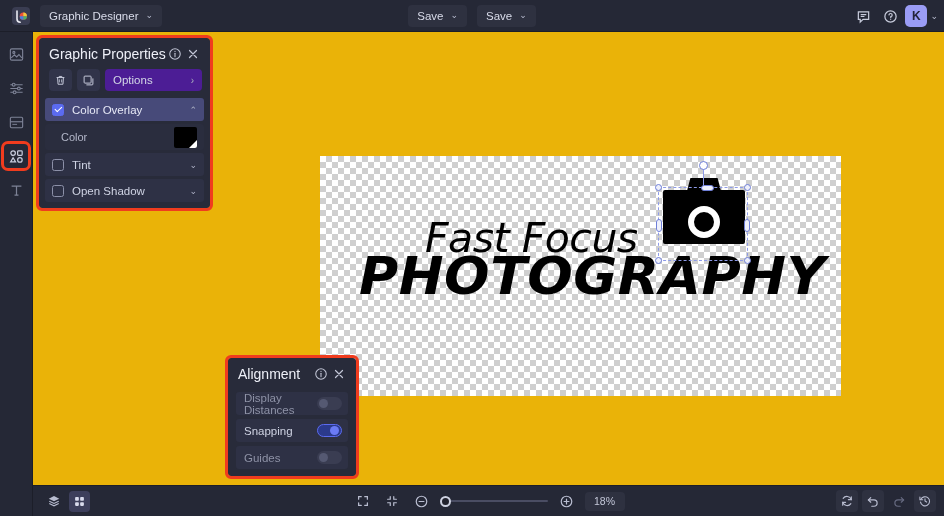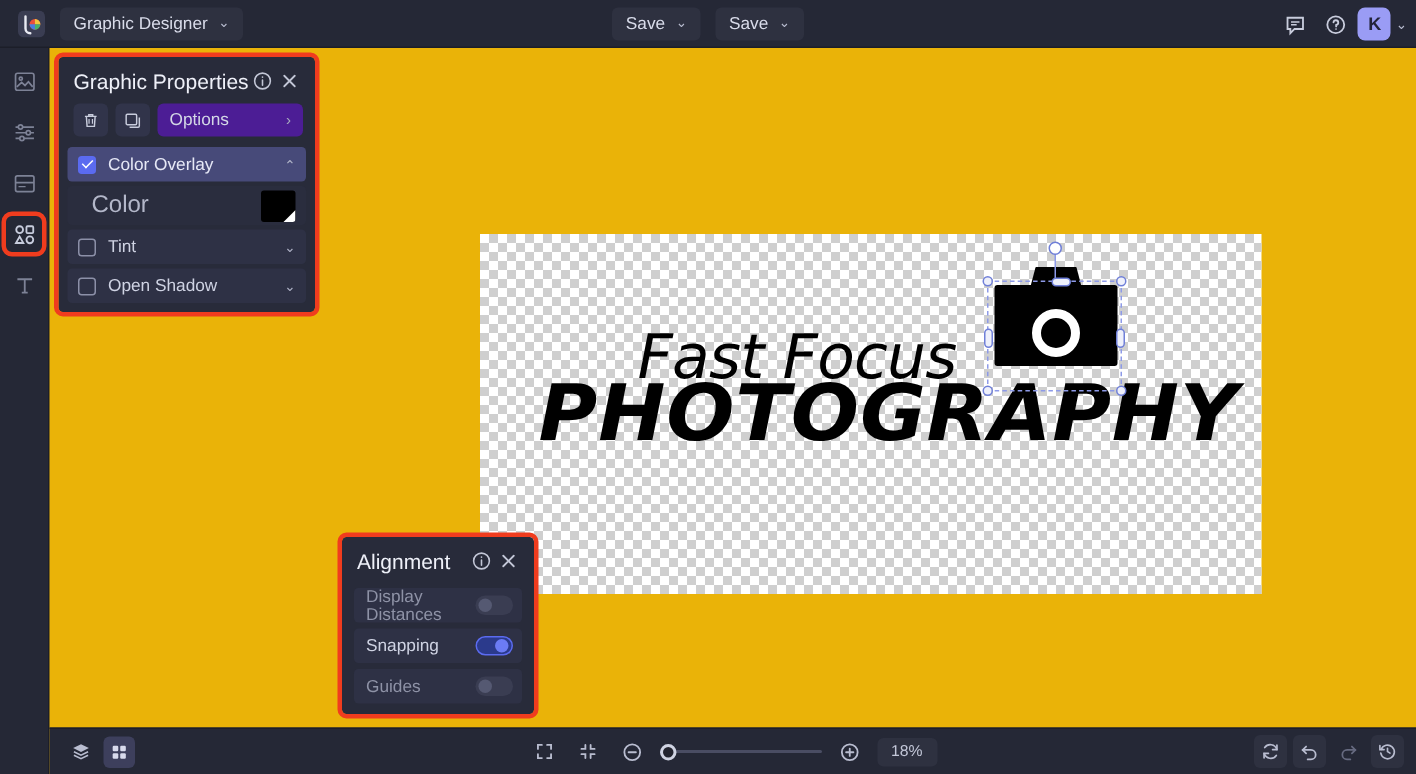--- a/index.html
+++ b/index.html
@@ -231,21 +231,21 @@
   .cb.checked::after {
     content: ""; width: 3px; height: 6px;
     border: solid #fff; border-width: 0 1.6px 1.6px 0;
     transform: rotate(45deg) translate(-0.5px, -1px);
   }
   .fx-row .chev { margin-left: auto; font-size: 9px; color: #aeb2c6; }
   .fx-sub {
     display: flex; align-items: center;
     height: 26px; padding: 0 7px 0 16px;
     background: #2a2d3e; border-radius: 3px;
-    font-size: 16px; color: #b3b7c9;
+    font-size: 11px; color: #b3b7c9;
   }
   .swatch {
     margin-left: auto; width: 23px; height: 21px;
     background: #000; border-radius: 2px;
     position: relative; overflow: hidden;
   }
   .swatch::after {
     content: ""; position: absolute; right: 0; bottom: 0;
     border-style: solid; border-width: 0 0 8px 8px;
     border-color: transparent transparent #ffffff transparent;

